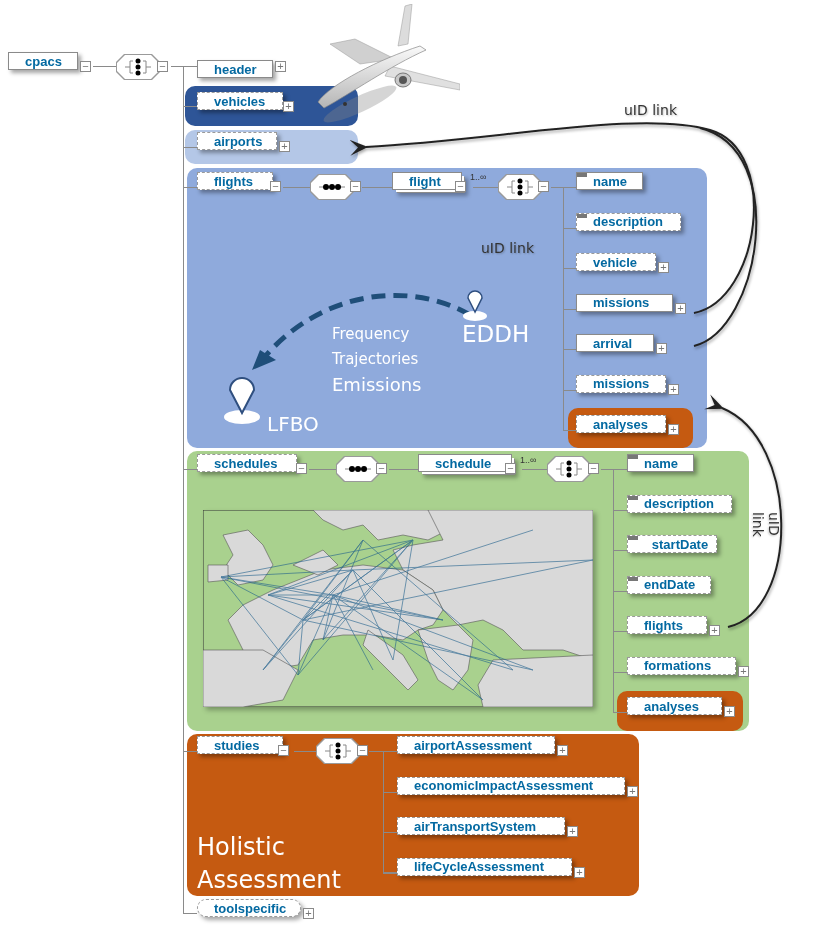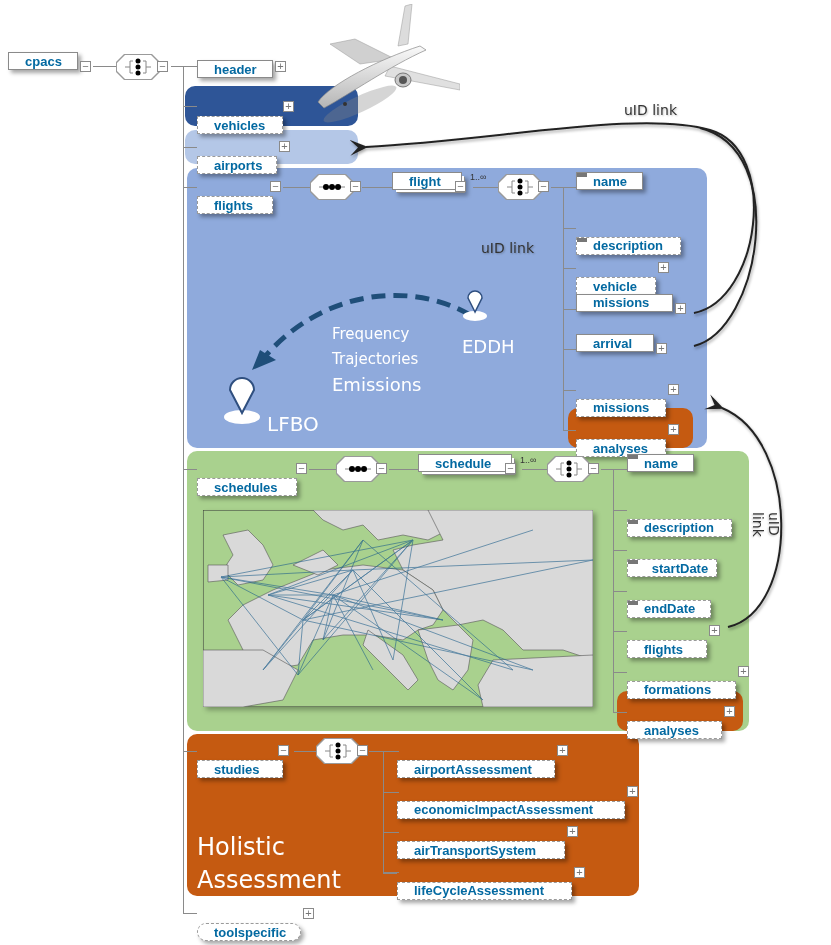--- a/index.html
+++ b/index.html
@@ -5,21 +5,21 @@
   html, body { margin:0; padding:0; background:#ffffff; }
   body { width:831px; height:945px; position:relative; overflow:hidden; font-family:"Liberation Sans", sans-serif; }
   .abs { position:absolute; }
   .panel { position:absolute; border-radius:10px; }
   .node {
     position:absolute; height:18px; background:#fff; box-sizing:border-box;
     border:1px solid #8a8a8a; box-shadow:3px 3px 4px rgba(0,0,0,0.35);
     font-weight:bold; font-size:13px; color:#0369a1; display:flex; align-items:center;
     padding-left:16px; white-space:nowrap;
   }
-  .node.opt { border:1.5px dashed #9a9a9a;margin-top:24px; }
+  .node.opt { border:1.5px dashed #9a9a9a; }
   .node.stack { box-shadow:3px 3px 0 -1px #fff, 4px 4px 0 -1px #8a8a8a, 6px 6px 4px rgba(0,0,0,0.3); }
   .node .tag { position:absolute; left:0; top:0; width:10px; height:4px; background:#777; }
   .pm {
     position:absolute; width:11px; height:11px; border:1px solid #8a8a8a; background:#fff;
     box-sizing:border-box; font-size:11px; line-height:8px; text-align:center; color:#777; font-weight:normal;
   }
   .comp {
     position:absolute; height:24px; width:42px; background:#fff;
     clip-path:polygon(8px 0, 34px 0, 42px 8px, 42px 16px, 34px 24px, 8px 24px, 0 16px, 0 8px);
     display:flex; align-items:center; justify-content:center;
@@ -192,21 +192,21 @@
   </div>
 
 <svg class="abs" style="left:190px;top:270px;" width="340" height="180" viewBox="0 0 340 180">
   <path d="M280 45 C 220 10, 130 20, 72 90" stroke="#1f4e79" stroke-width="5" fill="none" stroke-dasharray="14 8"></path>
   <polygon points="62,100 86,90 70,80" fill="#1f4e79"></polygon>
   <ellipse cx="285" cy="46" rx="12" ry="5" fill="#fff"></ellipse>
   <path d="M285 42 L 278 28 A 7 7 0 1 1 292 28 Z" fill="#fff" stroke="#2f4f7f" stroke-width="1.5"></path>
   <ellipse cx="52" cy="147" rx="18" ry="7" fill="#fff"></ellipse>
   <path d="M52 143 L 40 120 A 12 12 0 1 1 64 120 Z" fill="#fff" stroke="#2f4f7f" stroke-width="2"></path>
 </svg>
-<span class="label-white" style="left:462px;top:336px;font-size:18px;">EDDH</span>
+<span class="label-white" style="left:462px;top:321px;font-size:23px;">EDDH</span>
 <span class="label-white" style="left:267px;top:412px;font-size:20px;">LFBO</span>
 <div class="abs" style="left:332px;top:322px;">
   <div class="label-white" style="position:static;font-size:15px;line-height:25px;">Frequency</div>
   <div class="label-white" style="position:static;font-size:15px;line-height:25px;">Trajectories</div>
   <div class="label-white" style="position:static;font-size:18px;line-height:25px;">Emissions</div>
 </div>
 
 <div class="node opt" style="left:197px;top:454px;width:100px;">
   <span>schedules</span>
 </div>

